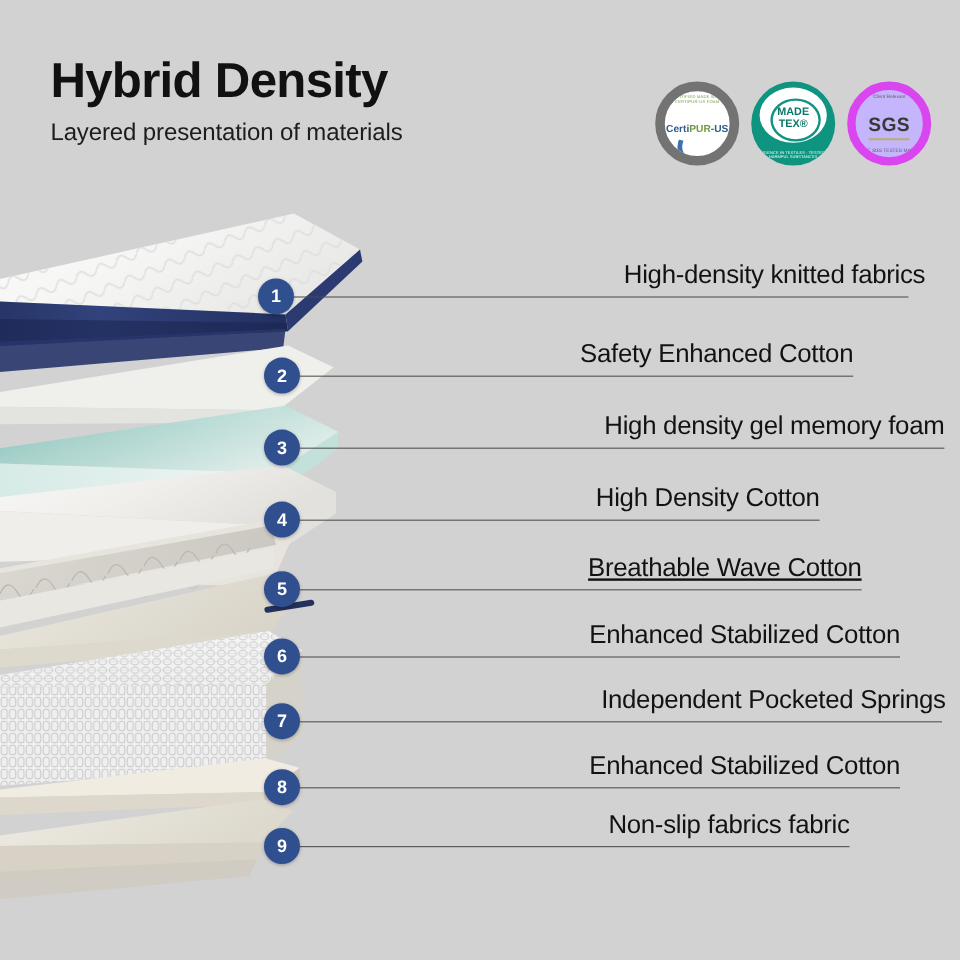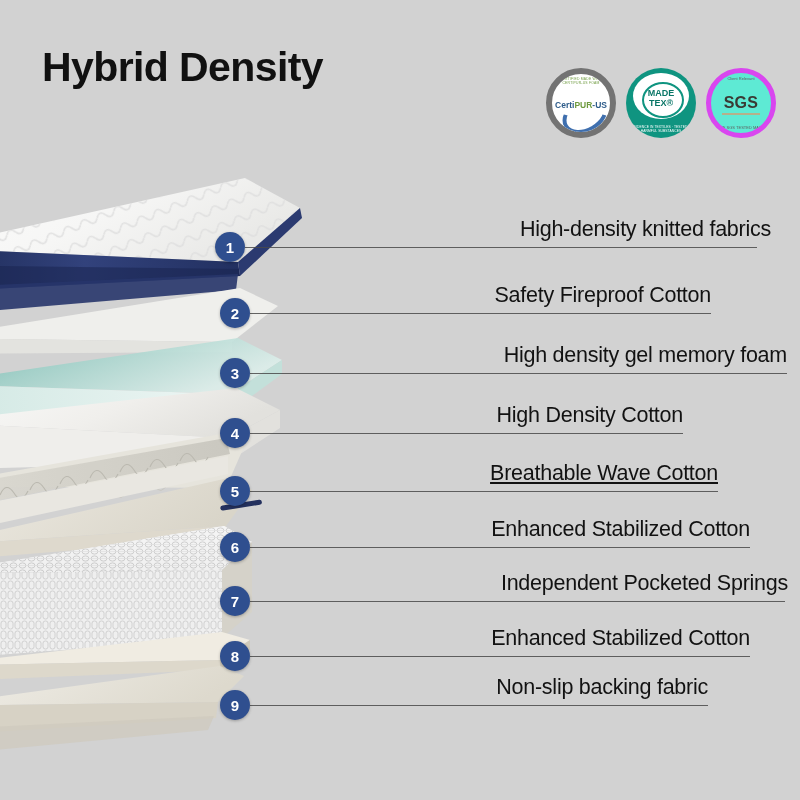--- a/index.html
+++ b/index.html
@@ -53,21 +53,21 @@
     width: 70px;
     height: 70px;
     border-radius: 50%;
     position: relative;
     overflow: hidden;
     flex: 0 0 auto;
   }
   
   .badge-certipur {
     background: #ffffff;
-    border: 6px solid #737373;
+    border: 8px solid #737373;
     box-sizing: border-box;
   }
   .badge-certipur .ring-text {
     position: absolute;
     left: 0; right: 0; top: 3px;
     text-align: center;
     font-size: 3.4px;
     color: #6f9b3f;
     letter-spacing: 0.2px;
   }
@@ -124,22 +124,22 @@
     position: absolute;
     left: 0; right: 0; bottom: 5px;
     text-align: center;
     font-size: 3.3px;
     color: #ffffff;
     letter-spacing: 0.1px;
   }
 
   
   .badge-sgs {
-    background: #5eead4;
-    border: 5px solid #d946ef;
+    background: #c4b5fd;
+    border: 7px solid #d946ef;
     box-sizing: border-box;
   }
   .badge-sgs .ring-text-top {
     position: absolute;
     left: 0; right: 0; top: 3px;
     text-align: center;
     font-size: 4px;
     color: #5e5e5e;
   }
   .badge-sgs .ring-text-bot {
@@ -212,20 +212,21 @@
     letter-spacing: -0.25px;
   }
 </style>
 </head>
 <body>
 
 <div id="page">
 
   <div id="header-block">
     <h1 id="page-title">Hybrid Density</h1>
+    <p id="page-subtitle">Layered presentation of materials</p>
   </div>
 
   <div id="badges">
 
     <div class="badge badge-certipur">
       <div class="ring-text">CERTIFIED MADE WITH CERTIPUR-US FOAM</div>
       <div class="swoosh"></div>
       <div class="mark"><span>Certi</span><b>PUR</b><span>-US</span></div>
     </div>
 
@@ -388,21 +389,21 @@
 
   <div id="callouts">
       <div class="callout" style="top: 247px;">
         <div class="line" style="left: 245px; width: 512px;"></div>
         <div class="num" style="left: 215px;">1</div>
         <div class="caption" style="right: 29px;">High-density knitted fabrics</div>
       </div>
       <div class="callout" style="top: 313px;">
         <div class="line" style="left: 250px; width: 461px;"></div>
         <div class="num" style="left: 220px;">2</div>
-        <div class="caption" style="right: 89px;">Safety Fireproof Cotton</div>
+        <div class="caption" style="right: 89px;">Safety Enhanced Cotton</div>
       </div>
       <div class="callout" style="top: 373px;">
         <div class="line" style="left: 250px; width: 537px;"></div>
         <div class="num" style="left: 220px;">3</div>
         <div class="caption" style="right: 13px;">High density gel memory foam</div>
       </div>
       <div class="callout" style="top: 433px;">
         <div class="line" style="left: 250px; width: 433px;"></div>
         <div class="num" style="left: 220px;">4</div>
         <div class="caption" style="right: 117px;">High Density Cotton</div>
@@ -423,17 +424,17 @@
         <div class="caption" style="right: 12px;">Independent Pocketed Springs</div>
       </div>
       <div class="callout" style="top: 656px;">
         <div class="line" style="left: 250px; width: 500px;"></div>
         <div class="num" style="left: 220px;">8</div>
         <div class="caption" style="right: 50px;">Enhanced Stabilized Cotton</div>
       </div>
       <div class="callout" style="top: 705px;">
         <div class="line" style="left: 250px; width: 458px;"></div>
         <div class="num" style="left: 220px;">9</div>
-        <div class="caption" style="right: 92px;">Non-slip backing fabric</div>
+        <div class="caption" style="right: 92px;">Non-slip fabrics fabric</div>
       </div>
     </div>
 
 </div>
 
 </body></html>

